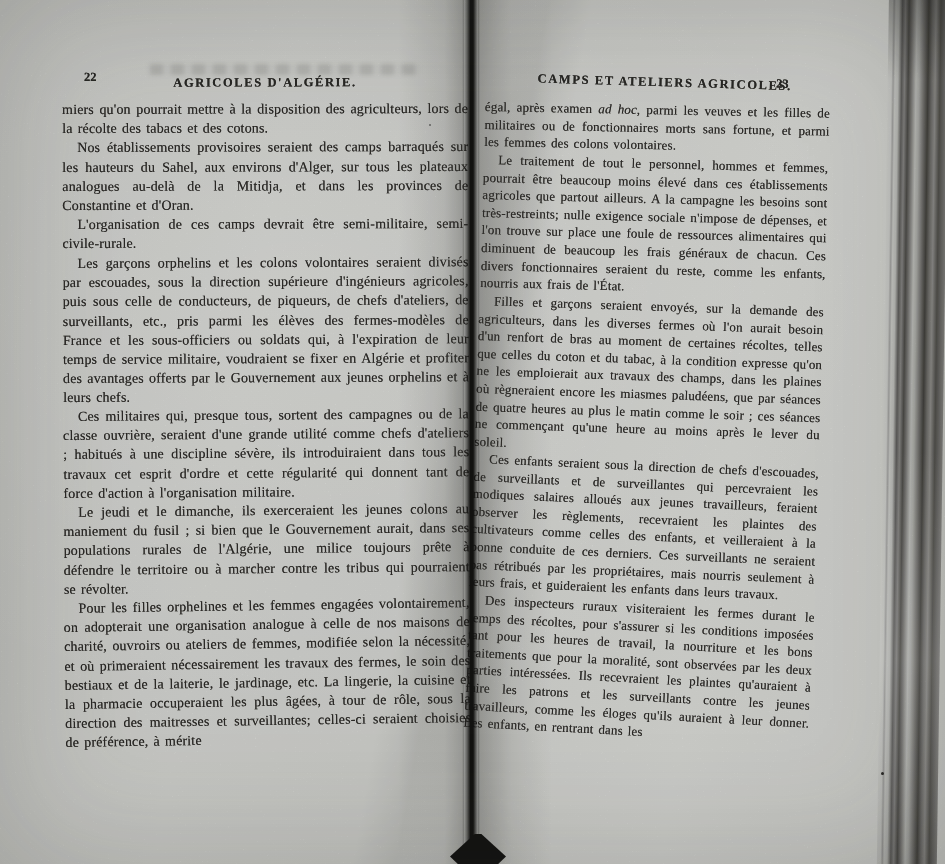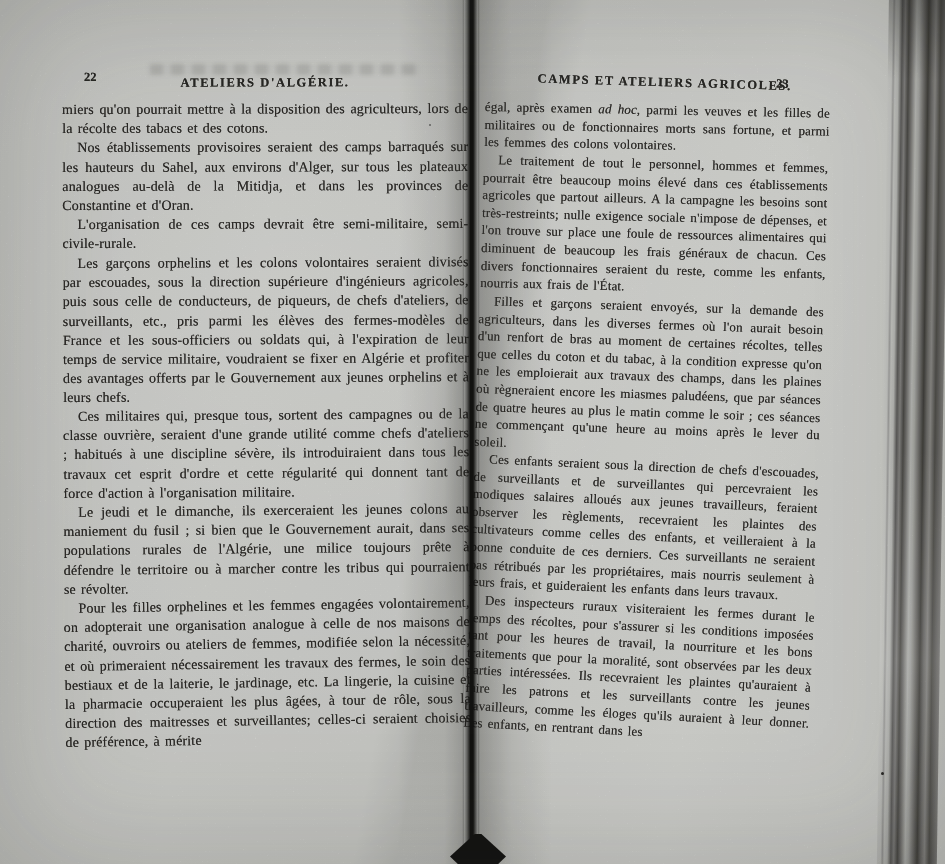--- a/index.html
+++ b/index.html
@@ -110,21 +110,21 @@
   .para em { font-style: italic; }
 </style>
 </head>
 <body>
 
 <div class="photo" style="--ink: #2e2c29;">
 
   <div class="page page-left">
     <div class="running-row">
       <span class="folio">22</span>
-      <span class="running-header">ATELIERS D'ALGÉRIE.</span>
+      <span class="running-header">AGRICOLES D'ALGÉRIE.</span>
     </div>
     <div class="page-body" id="left-body">
         <p class="para noindent">miers qu'on pourrait mettre à la disposition des agriculteurs, lors de la récolte des tabacs et des cotons.</p>
         <p class="para">Nos établissements provisoires seraient des camps barraqués sur les hauteurs du Sahel, aux environs d'Alger, sur tous les plateaux analogues au-delà de la Mitidja, et dans les provinces de Constantine et d'Oran.</p>
         <p class="para">L'organisation de ces camps devrait être semi-militaire, semi-civile-rurale.</p>
         <p class="para" style="transform: rotate(-0.1deg);">Les garçons orphelins et les colons volontaires seraient divisés par escouades, sous la direction supérieure d'ingénieurs agricoles, puis sous celle de conducteurs, de piqueurs, de chefs d'ateliers, de surveillants, etc., pris parmi les élèves des fermes-modèles de France et les sous-officiers ou soldats qui, à l'expiration de leur temps de service militaire, voudraient se fixer en Algérie et profiter des avantages offerts par le Gouvernement aux jeunes orphelins et à leurs chefs.</p>
         <p class="para" style="transform: rotate(-0.25deg);">Ces militaires qui, presque tous, sortent des campagnes ou de la classe ouvrière, seraient d'une grande utilité comme chefs d'ateliers ; habitués à une discipline sévère, ils introduiraient dans tous les travaux cet esprit d'ordre et cette régularité qui donnent tant de force d'action à l'organisation militaire.</p>
         <p class="para" style="transform: rotate(-0.4deg);">Le jeudi et le dimanche, ils exerceraient les jeunes colons au maniement du fusil ; si bien que le Gouvernement aurait, dans ses populations rurales de l'Algérie, une milice toujours prête à défendre le territoire ou à marcher contre les tribus qui pourraient se révolter.</p>
         <p class="para" style="transform: rotate(-0.7deg);">Pour les filles orphelines et les femmes engagées volontairement, on adopterait une organisation analogue à celle de nos maisons de charité, ouvroirs ou ateliers de femmes, modifiée selon la nécessité, et où primeraient nécessairement les travaux des fermes, le soin des bestiaux et de la laiterie, le jardinage, etc. La lingerie, la cuisine et la pharmacie occuperaient les plus âgées, à tour de rôle, sous la direction des maitresses et surveillantes; celles-ci seraient choisies de préférence, à mérite</p>
       </div>

